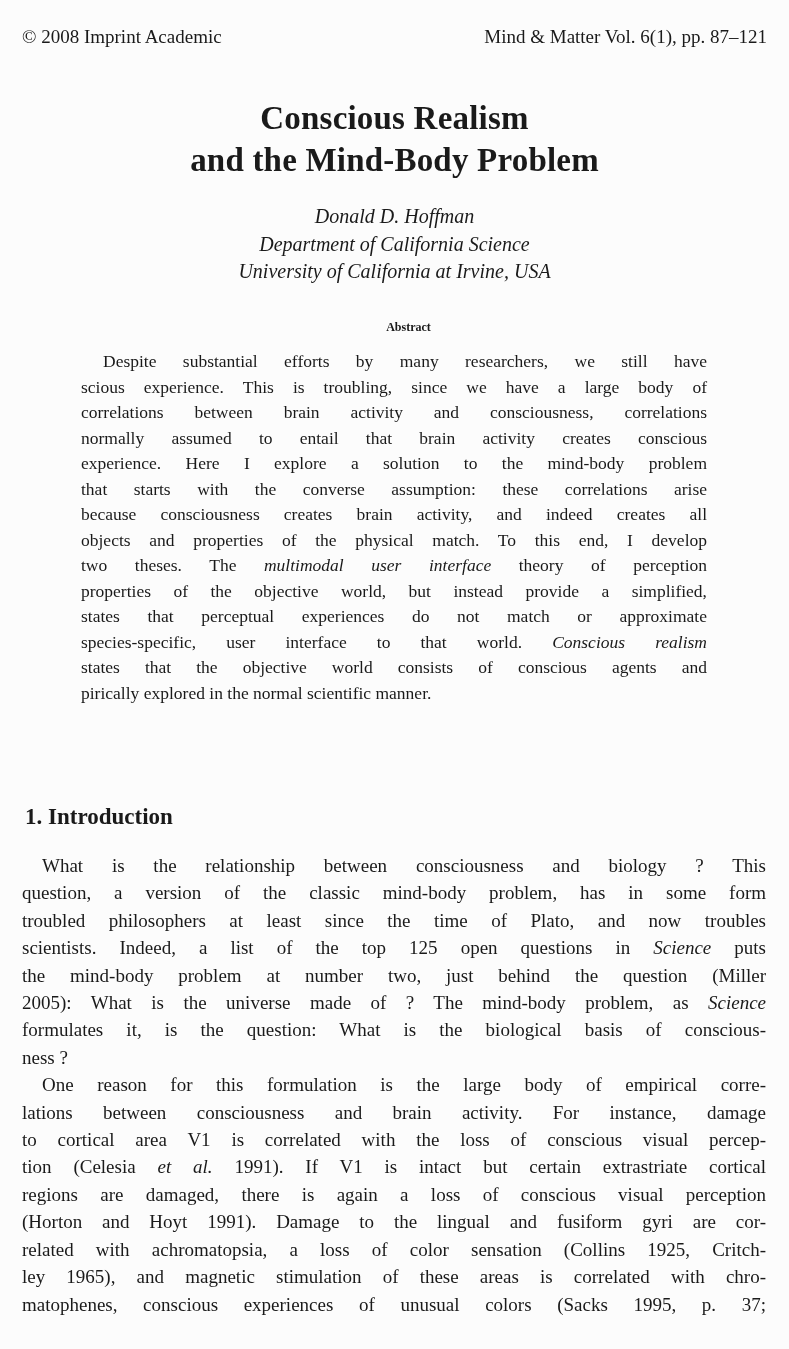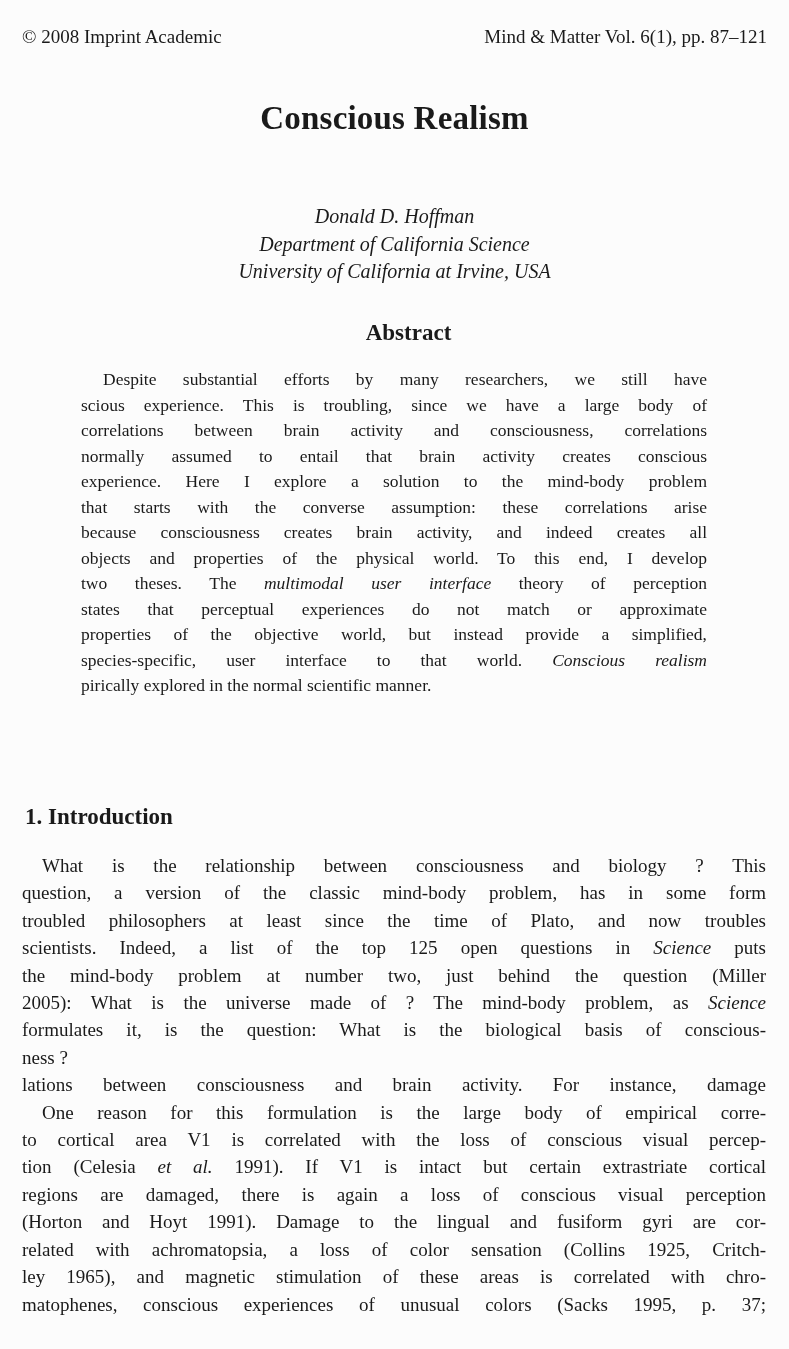--- a/index.html
+++ b/index.html
@@ -34,30 +34,29 @@
     text-align: center;
     font-style: italic;
     font-size: 20px;
     line-height: 27.5px;
   }
   .abstract-heading {
     position: absolute;
     top: 320px; left: 0; right: 0;
     text-align: center;
     font-weight: bold;
-    font-size: 23px;
+    font-size: 12px;
     margin-left: 28px;
   }
   .abstract-body {
     position: absolute;
     top: 349px; left: 81px;
     width: 626px;
     font-size: 17.5px;
     line-height: 25.5px;
-    margin-top: 18px;
   }
   .section-heading {
     position: absolute;
     top: 804px; left: 25px;
     font-weight: bold;
     font-size: 23px;
     text-align: right;
   }
   .intro-body {
     position: absolute;
@@ -81,62 +80,64 @@
 
 <div class="page">
 
   <div class="running-head">
     <span>© 2008 Imprint Academic</span>
     <span>Mind &amp; Matter Vol. 6(1), pp. 87–121</span>
   </div>
 
   <div class="title-block">
     <div>Conscious Realism</div>
+    <div>and the Mind-Body Problem</div>
   </div>
 
   <div class="author-block">
     <div>Donald D. Hoffman</div>
     <div>Department of California Science</div>
     <div>University of California at Irvine, USA</div>
   </div>
 
   <div class="abstract-heading">Abstract</div>
 
   <div class="abstract-body">
       <div class="tline first">Despite substantial efforts by many researchers, we still have</div>
       <div class="tline">scious experience. This is troubling, since we have a large body of</div>
       <div class="tline">correlations between brain activity and consciousness, correlations</div>
       <div class="tline">normally assumed to entail that brain activity creates conscious</div>
       <div class="tline">experience. Here I explore a solution to the mind-body problem</div>
       <div class="tline">that starts with the converse assumption: these correlations arise</div>
       <div class="tline">because consciousness creates brain activity, and indeed creates all</div>
-      <div class="tline">objects and properties of the physical world. To this end, I develop</div>
+      <div class="tline">objects and properties of the physical match. To this end, I develop</div>
       <div class="tline">two theses. The <span class="it">multimodal user interface</span> theory of perception</div>
+      <div class="tline">properties of the objective world, but instead provide a simplified,</div>
       <div class="tline">states that perceptual experiences do not match or approximate</div>
-      <div class="tline">properties of the objective world, but instead provide a simplified,</div>
       <div class="tline">species-specific, user interface to that world. <span class="it">Conscious realism</span></div>
+      <div class="tline">states that the objective world consists of conscious agents and</div>
       <div class="tline lastline">pirically explored in the normal scientific manner.</div>
     </div>
 
   <div class="section-heading">1. Introduction</div>
 
   <div class="intro-body">
     <div>
         <div class="tline first">What is the relationship between consciousness and biology ? This</div>
         <div class="tline">question, a version of the classic mind-body problem, has in some form</div>
         <div class="tline">troubled philosophers at least since the time of Plato, and now troubles</div>
         <div class="tline">scientists. Indeed, a list of the top 125 open questions in <span class="it">Science</span> puts</div>
         <div class="tline">the mind-body problem at number two, just behind the question (Miller</div>
         <div class="tline">2005): What is the universe made of ? The mind-body problem, as <span class="it">Science</span></div>
         <div class="tline">formulates it, is the question: What is the biological basis of conscious-</div>
         <div class="tline lastline">ness ?</div>
       </div>
     <div>
+        <div class="tline first">One reason for this formulation is the large body of empirical corre-</div>
         <div class="tline">lations between consciousness and brain activity. For instance, damage</div>
-        <div class="tline first">One reason for this formulation is the large body of empirical corre-</div>
         <div class="tline">to cortical area V1 is correlated with the loss of conscious visual percep-</div>
         <div class="tline">tion (Celesia <span class="it">et al.</span> 1991). If V1 is intact but certain extrastriate cortical</div>
         <div class="tline">regions are damaged, there is again a loss of conscious visual perception</div>
         <div class="tline">(Horton and Hoyt 1991). Damage to the lingual and fusiform gyri are cor-</div>
         <div class="tline">related with achromatopsia, a loss of color sensation (Collins 1925, Critch-</div>
         <div class="tline">ley 1965), and magnetic stimulation of these areas is correlated with chro-</div>
         <div class="tline">matophenes, conscious experiences of unusual colors (Sacks 1995, p. 37;</div>
       </div>
   </div>
 

